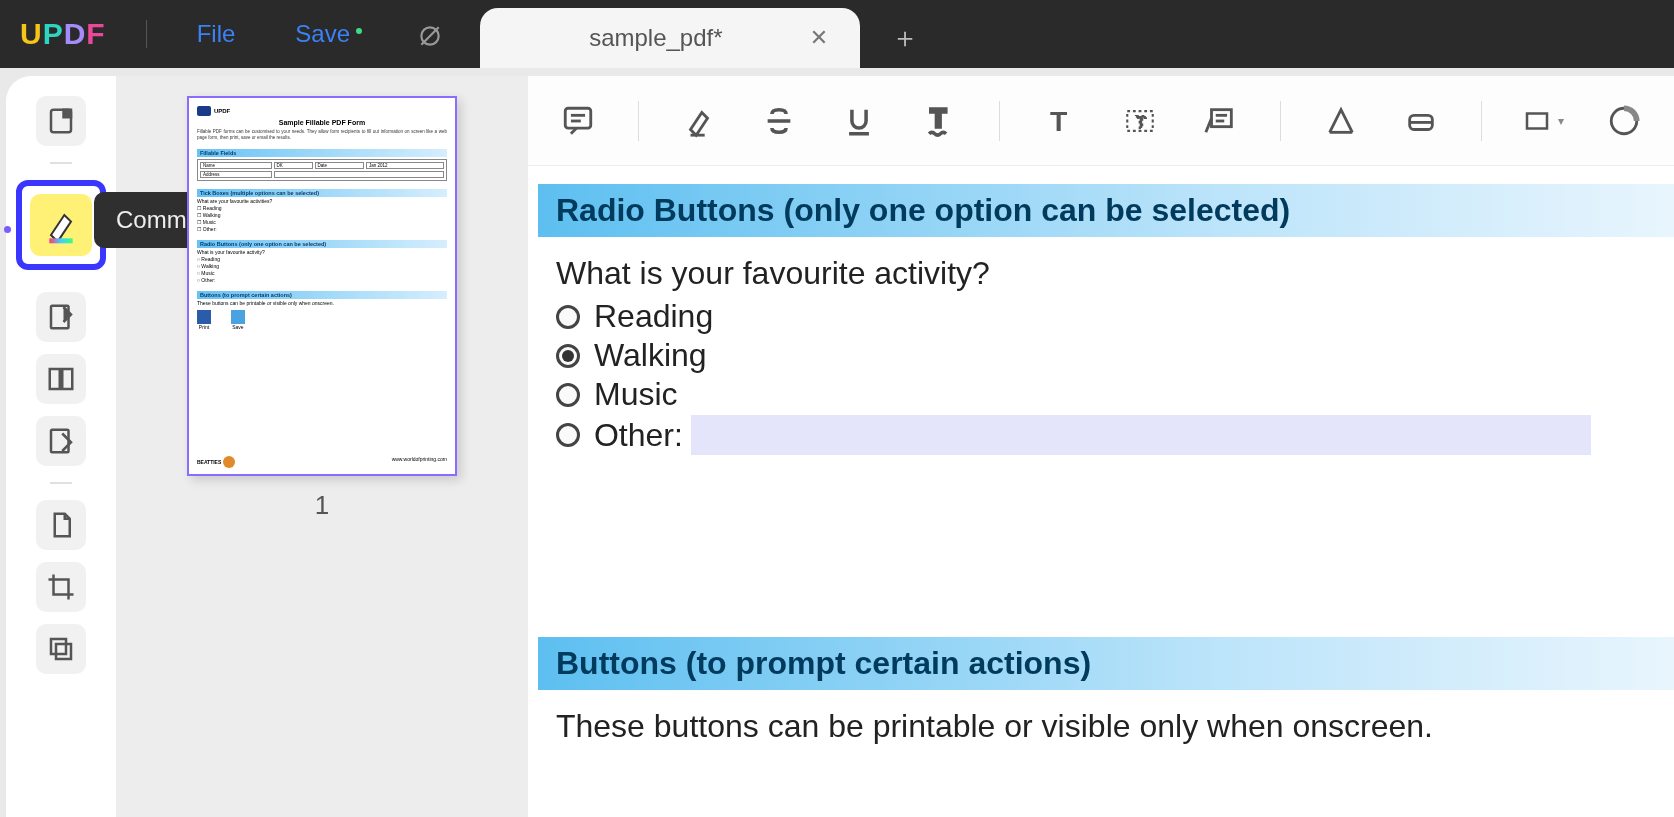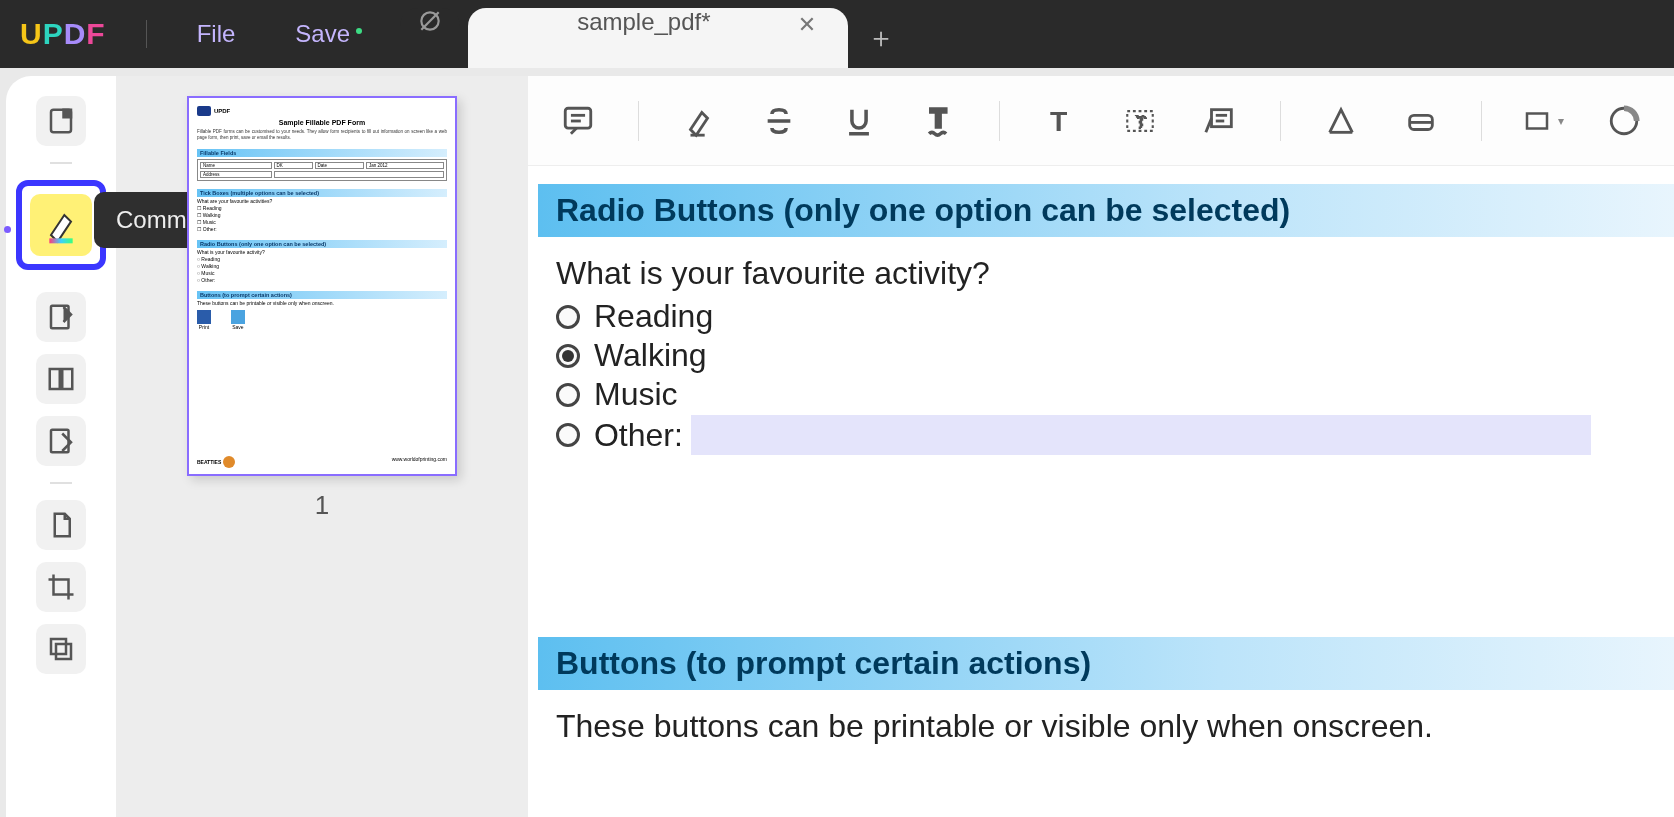--- a/index.html
+++ b/index.html
@@ -37,21 +37,21 @@
     height: 28px;
     background: #555;
     margin: 0 20px 20px 20px;
   }
   .menu-items {
     display: flex;
     align-items: center;
     height: 68px;
   }
   .menu-item {
-    color: #c4b5fd;
+    color: #3b82f6;
     font-size: 24px;
     padding: 0 30px;
     position: relative;
   }
   .dot-indicator {
     position: absolute;
     top: 8px;
     right: 18px;
     width: 6px;
     height: 6px;
@@ -60,24 +60,25 @@
   }
   .tabs {
     display: flex;
     align-items: flex-end;
     height: 68px;
     margin-left: 20px;
   }
   .tab {
     height: 60px;
     display: flex;
+    align-items: center;
     padding: 0 22px;
     background: #3a3a3a;
     border-radius: 18px 18px 0 0;
-    margin-right: 8px;
+    margin-right: 20px;
     position: relative;
   }
   .tab.inactive {
     background: #2a2a2a;
     width: 60px;
     justify-content: center;
   }
   .tab-icon-eye svg { width: 26px; height: 26px; }
   .tab.active {
     background: #f5f5f5;

